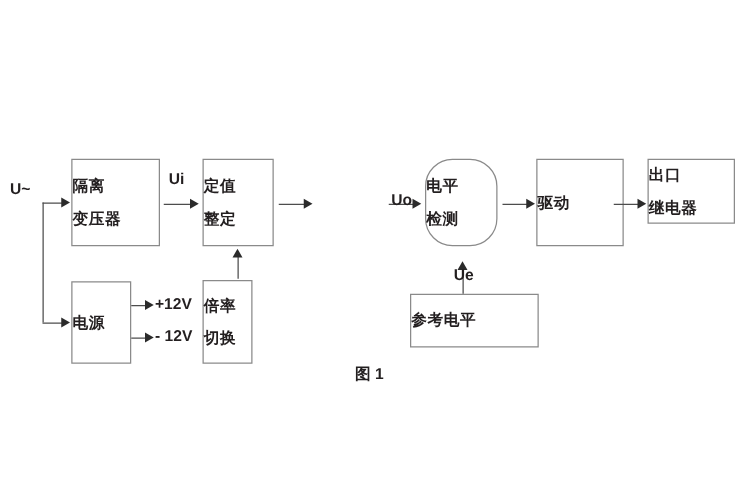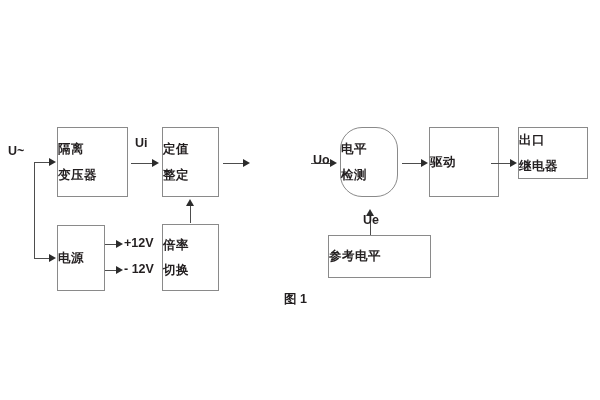--- a/index.html
+++ b/index.html
@@ -89,21 +89,21 @@
 
   <div class="block" style="left:57px; top:225px; width:48px; height:66px;">
     <span class="line">电源</span>
   </div>
 
   <div class="block two" style="left:162px; top:127px; width:57px; height:70px;">
     <span class="line">定值</span>
     <span class="line">整定</span>
   </div>
 
-  <div class="block two" style="left:162px; top:224px; width:57px; height:67px;">
+  <div class="block two" style="left:162px; top:224px; width:40px; height:67px;">
     <span class="line">倍率</span>
     <span class="line">切换</span>
   </div>
 
 
   <div class="block two" style="left:340px; top:127px; width:58px; height:70px;border-radius:22px;">
     <span class="line">电平</span>
     <span class="line">检测</span>
   </div>
 

